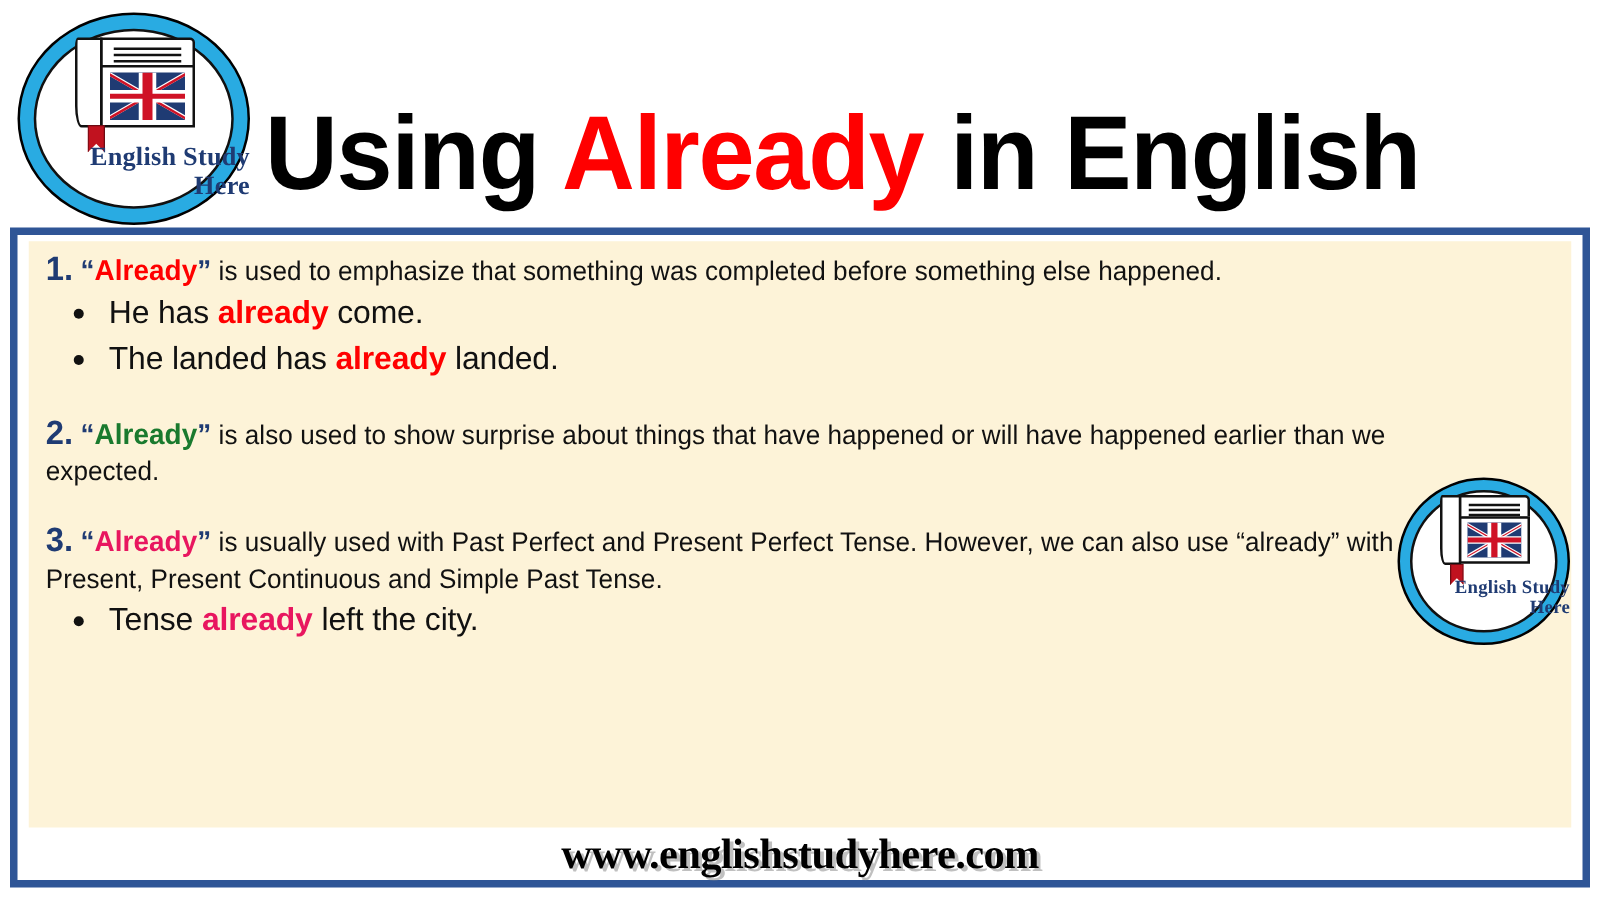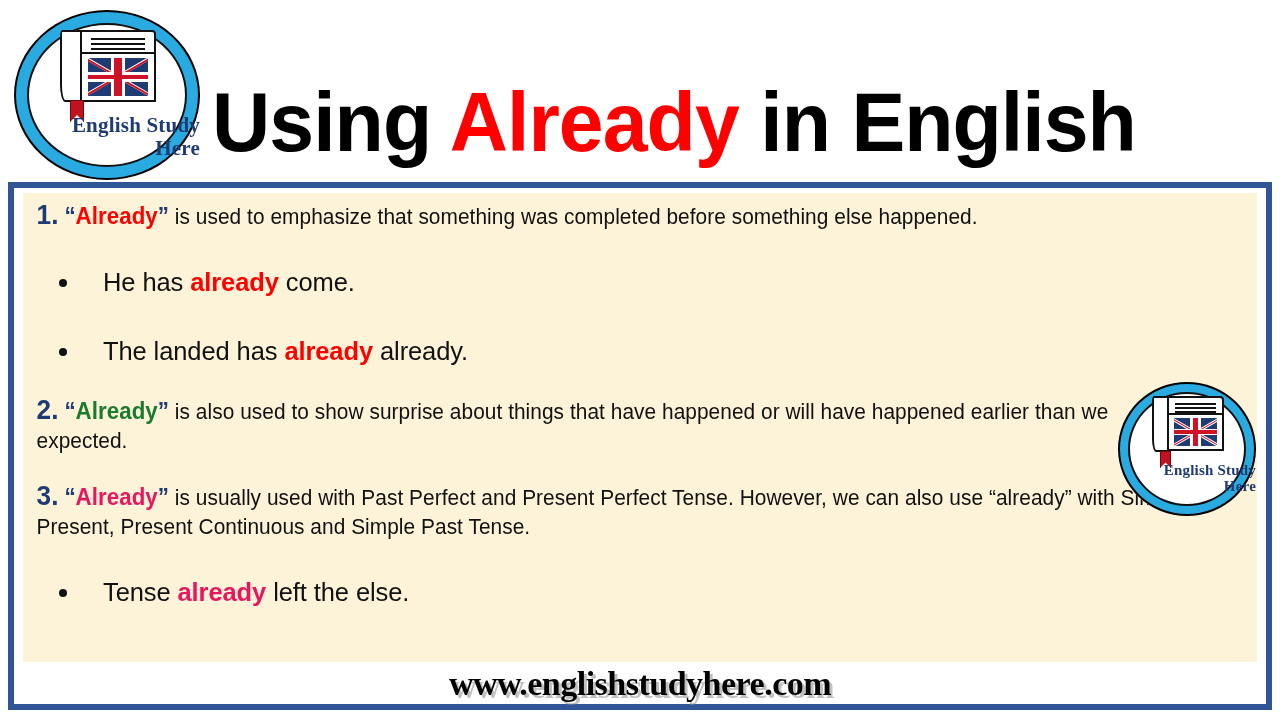--- a/index.html
+++ b/index.html
@@ -248,24 +248,23 @@
     list-style: none;
     margin: 0;
     padding: 0;
   }
   ul.examples li {
     position: relative;
     font-family: "Liberation Sans", sans-serif;
     font-size: 25.5px;
     line-height: 37px;
     color: #111111;
-    padding-left: 80px;
+    padding-left: 64px;
     letter-spacing: -0.1px;
     white-space: nowrap;
-    margin-top: 32px;
   }
   ul.examples li .bullet {
     position: absolute;
     left: 36px;
     top: 15px;
     width: 8px;
     height: 8px;
     border-radius: 50%;
     background: #111111;
   }
@@ -335,36 +334,36 @@
 </div>
 
 <div id="frame">
 
   <div id="panel">
 
     <div class="rule">
       <div class="rule-lead"><span class="rule-num">1.</span> <span class="q">“</span><span class="kw kw-red">Already</span><span class="q">”</span><span> is used to emphasize that something was completed before something else happened.</span></div>
       <ul class="examples ex-red">
         <li><span class="bullet"></span><span>He has </span><b>already</b><span> come.</span></li>
-        <li><span class="bullet"></span><span>The landed has </span><b>already</b><span> already.</span></li>
+        <li><span class="bullet"></span><span>The landed has </span><b>already</b><span> landed.</span></li>
       </ul>
     </div>
 
     <div class="gap"></div>
 
     <div class="rule">
       <div class="rule-lead"><span class="rule-num">2.</span> <span class="q">“</span><span class="kw kw-green">Already</span><span class="q">”</span><span> is also used to show surprise about things that have happened or will have happened earlier than we expected.</span></div>
     </div>
 
     <div class="gap"></div>
 
     <div class="rule">
       <div class="rule-lead"><span class="rule-num">3.</span> <span class="q">“</span><span class="kw kw-pink">Already</span><span class="q">”</span><span> is usually used with Past Perfect and Present Perfect Tense. However, we can also use “already” with Simple Present, Present Continuous and Simple Past Tense.</span></div>
       <ul class="examples ex-pink">
-        <li><span class="bullet"></span><span>Tense </span><b>already</b><span> left the else.</span></li>
+        <li><span class="bullet"></span><span>Tense </span><b>already</b><span> left the city.</span></li>
       </ul>
     </div>
 
   </div>
 
   <div id="footer">www.englishstudyhere.com</div>
 </div>
 
 <div class="logo" id="logo-watermark">
   <div class="ring-outer"></div>

